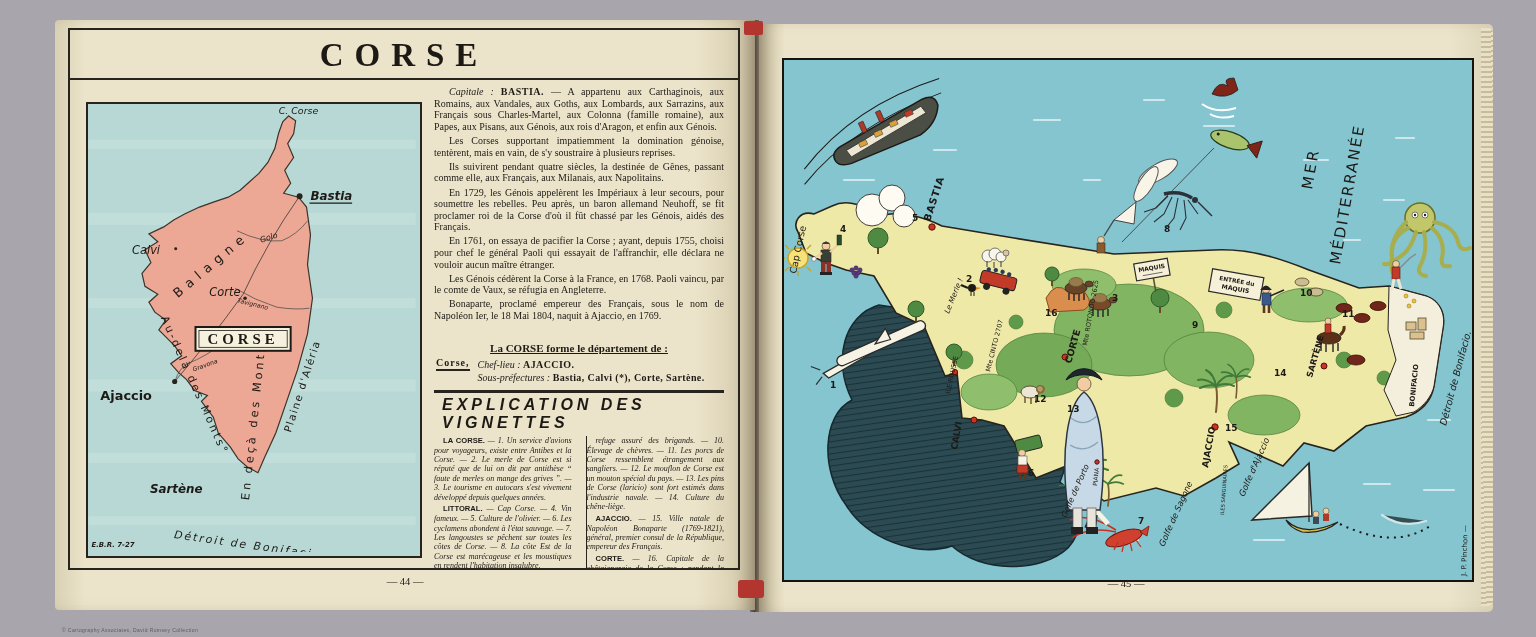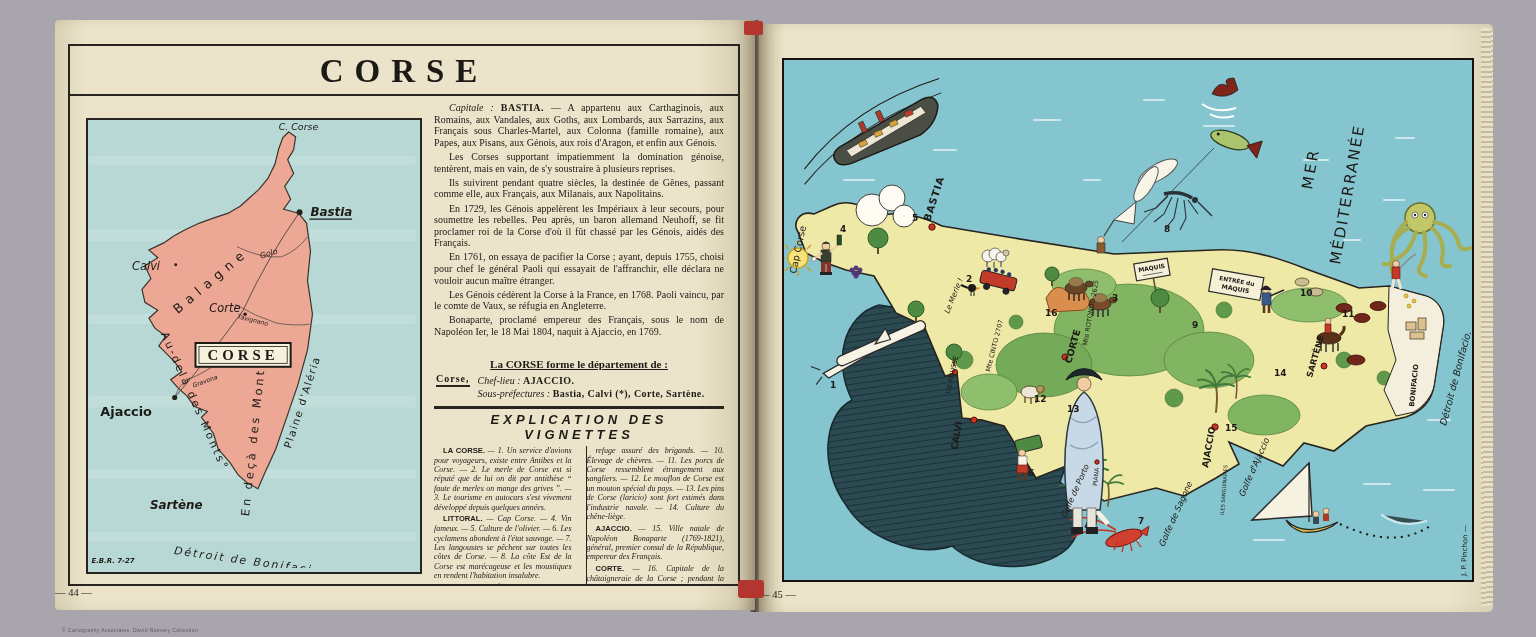--- a/index.html
+++ b/index.html
@@ -18,47 +18,47 @@
              border-radius:4px 0 0 4px;
              box-shadow:inset -16px 0 20px -12px rgba(70,55,35,.55);}
   .right-page{left:759px;top:24px;width:734px;height:588px;
              background:linear-gradient(90deg,#d0c6a8 0,#ece4ca 26px,#ece4ca 690px,#ddd5ba 100%);
              border-radius:0 5px 5px 0;
              box-shadow:inset 14px 0 18px -11px rgba(70,55,35,.55);}
   .deckle{position:absolute;right:0;top:4px;width:12px;height:578px;
           background:repeating-linear-gradient(177deg,#e9e1c6 0 3px,#c6bc9c 3px 5px);
           border-radius:0 5px 5px 0;}
   .frame{position:absolute;border:2px solid #27231d;overflow:hidden;}
-  .lp-frame{left:13px;top:24px;width:668px;height:538px;}
+  .lp-frame{left:13px;top:8px;width:668px;height:538px;}
   .lp-title{text-align:center;font-weight:bold;font-size:33px;letter-spacing:11px;
             padding-top:7px;line-height:1.1;}
   .lp-rule{border-bottom:2px solid #27231d;margin-top:5px;}
   .map-panel{position:absolute;left:16px;top:72px;width:332px;height:452px;
              border:2px solid #27231d;background:#b7d8d4;}
   .lp-body{margin:6px 14px 0 364px;}
   .hist{font-size:10px;line-height:1.16;text-align:justify;}
   .hist p{margin:0 0 2.5px 0;text-indent:15px;}
   .hist i{font-style:italic;}
   .hist b{letter-spacing:.5px;}
   .dept-intro{text-align:center;font-weight:bold;font-size:11px;margin:20px 0 4px;text-decoration:underline;}
   .dept-row{display:flex;gap:8px;align-items:flex-start;margin-left:2px;}
   .dept-name{font-size:10px;font-weight:bold;border-bottom:2px solid #27231d;
              letter-spacing:1px;line-height:1;padding-bottom:1px;}
   .dept-details{font-size:10px;line-height:1.35;}
   .dept-details b{letter-spacing:.4px;}
   .vig-rule{border-top:3px solid #27231d;margin:5px 0 3px;}
-  .vig-title{text-align:center;font-weight:bold;font-style:italic;font-size:13px;
+  .vig-title{font-weight:bold;font-style:italic;font-size:16px;
              letter-spacing:4px;margin:2px 8px 4px;font-family:"Liberation Sans",sans-serif;}
   .vig-cols{display:flex;gap:8px;}
   .vig-col{width:50%;font-style:italic;font-size:8px;line-height:1.18;text-align:justify;}
   .vig-col.c1{padding-right:6px;}
   .vig-col.c2{border-left:1px solid #27231d;}
   .vig-col p{margin:0 0 2px;text-indent:9px;}
   .vig-col b{font-style:normal;font-family:"Liberation Sans",sans-serif;font-size:7.6px;}
-  .page-num{position:absolute;bottom:12px;left:0;width:100%;text-align:left;font-size:10.5px;z-index:3;}
+  .page-num{position:absolute;bottom:23px;left:0;width:100%;text-align:center;font-size:10.5px;z-index:3;}
   .rp-frame{left:23px;top:34px;width:688px;height:520px;border:2.5px solid #17140f;}
   .credit{position:absolute;left:62px;bottom:4px;font-size:5px;letter-spacing:.4px;
           color:#5d5862;font-family:"Liberation Sans",sans-serif;z-index:1;}
   svg text{fill:#1d1a16;}
   .hand{font-family:"DejaVu Sans",sans-serif;}
 </style>
 </head>
 <body>
 
 <div class="stage">

